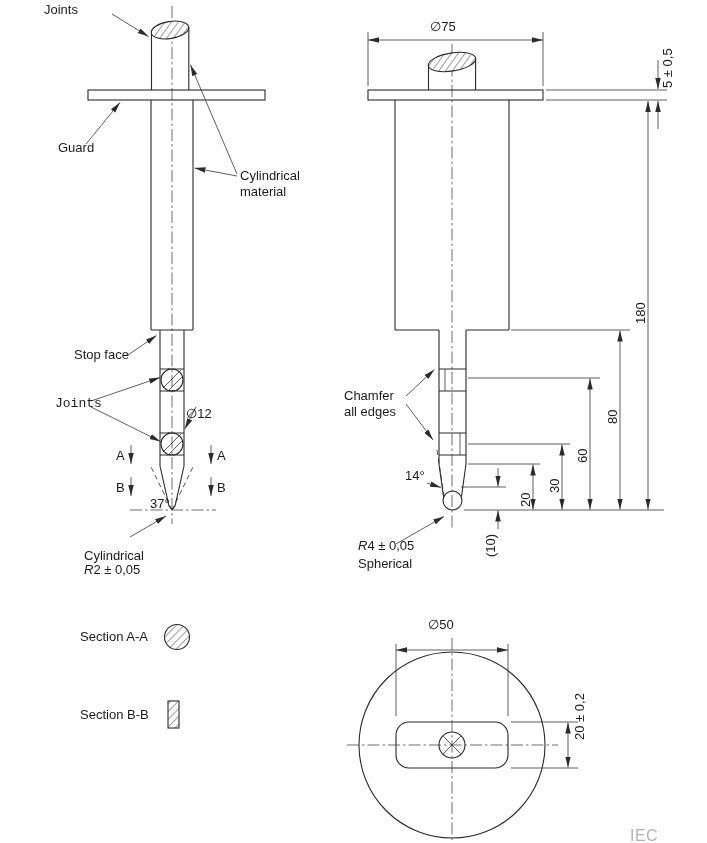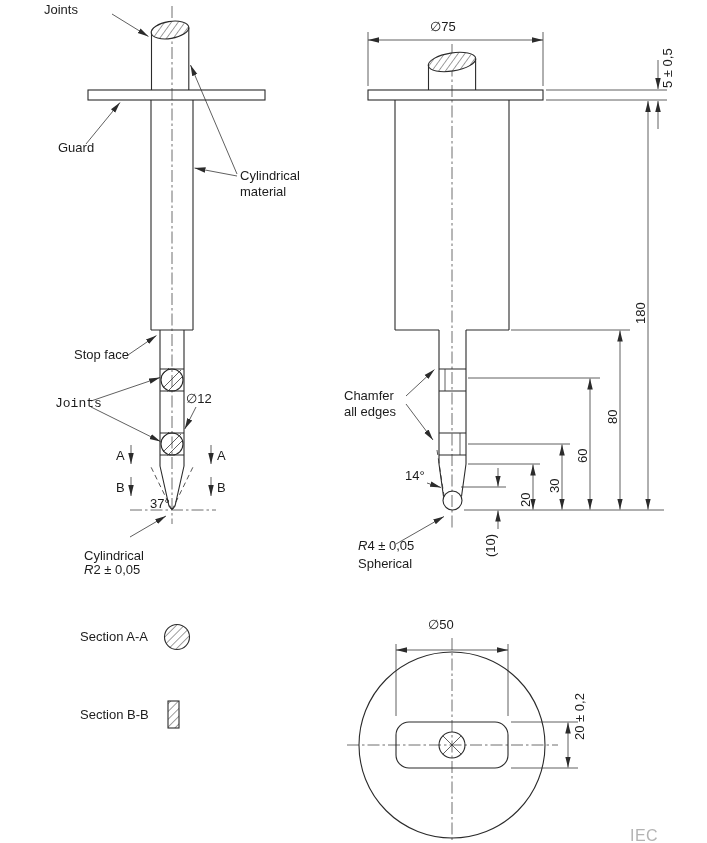--- a/index.html
+++ b/index.html
@@ -177,21 +177,21 @@
       </g>
     </g>
   </svg>
 
   <div class="lbl" style="left:44px; top:2px;">Joints</div>
   <div class="lbl" style="left:58px; top:140px;">Guard</div>
   <div class="lbl" style="left:240px; top:168px;">Cylindrical
 material</div>
   <div class="lbl" style="left:74px; top:347px;">Stop face</div>
   <div class="lbl" style="left:55px; top:396px;font-family:Liberation Mono, monospace;">Joints</div>
-  <div class="lbl" style="left:186px; top:391px;text-align:right;">∅12</div>
+  <div class="lbl" style="left:186px; top:406px;text-align:right;">∅12</div>
 
   <div class="lbl" style="left:116px; top:448px;">A</div>
   <div class="lbl" style="left:217px; top:448px;">A</div>
   <div class="lbl" style="left:116px; top:480px;">B</div>
   <div class="lbl" style="left:217px; top:480px;">B</div>
 
   <div class="lbl" style="left:150px; top:480px;margin-top:16px;">37°</div>
   <div class="lbl radius" style="left:84px; top:530px;margin-top:32px;">R2 ± 0,05</div>
   <div class="lbl" style="left:84px; top:548px;">Cylindrical</div>
 

